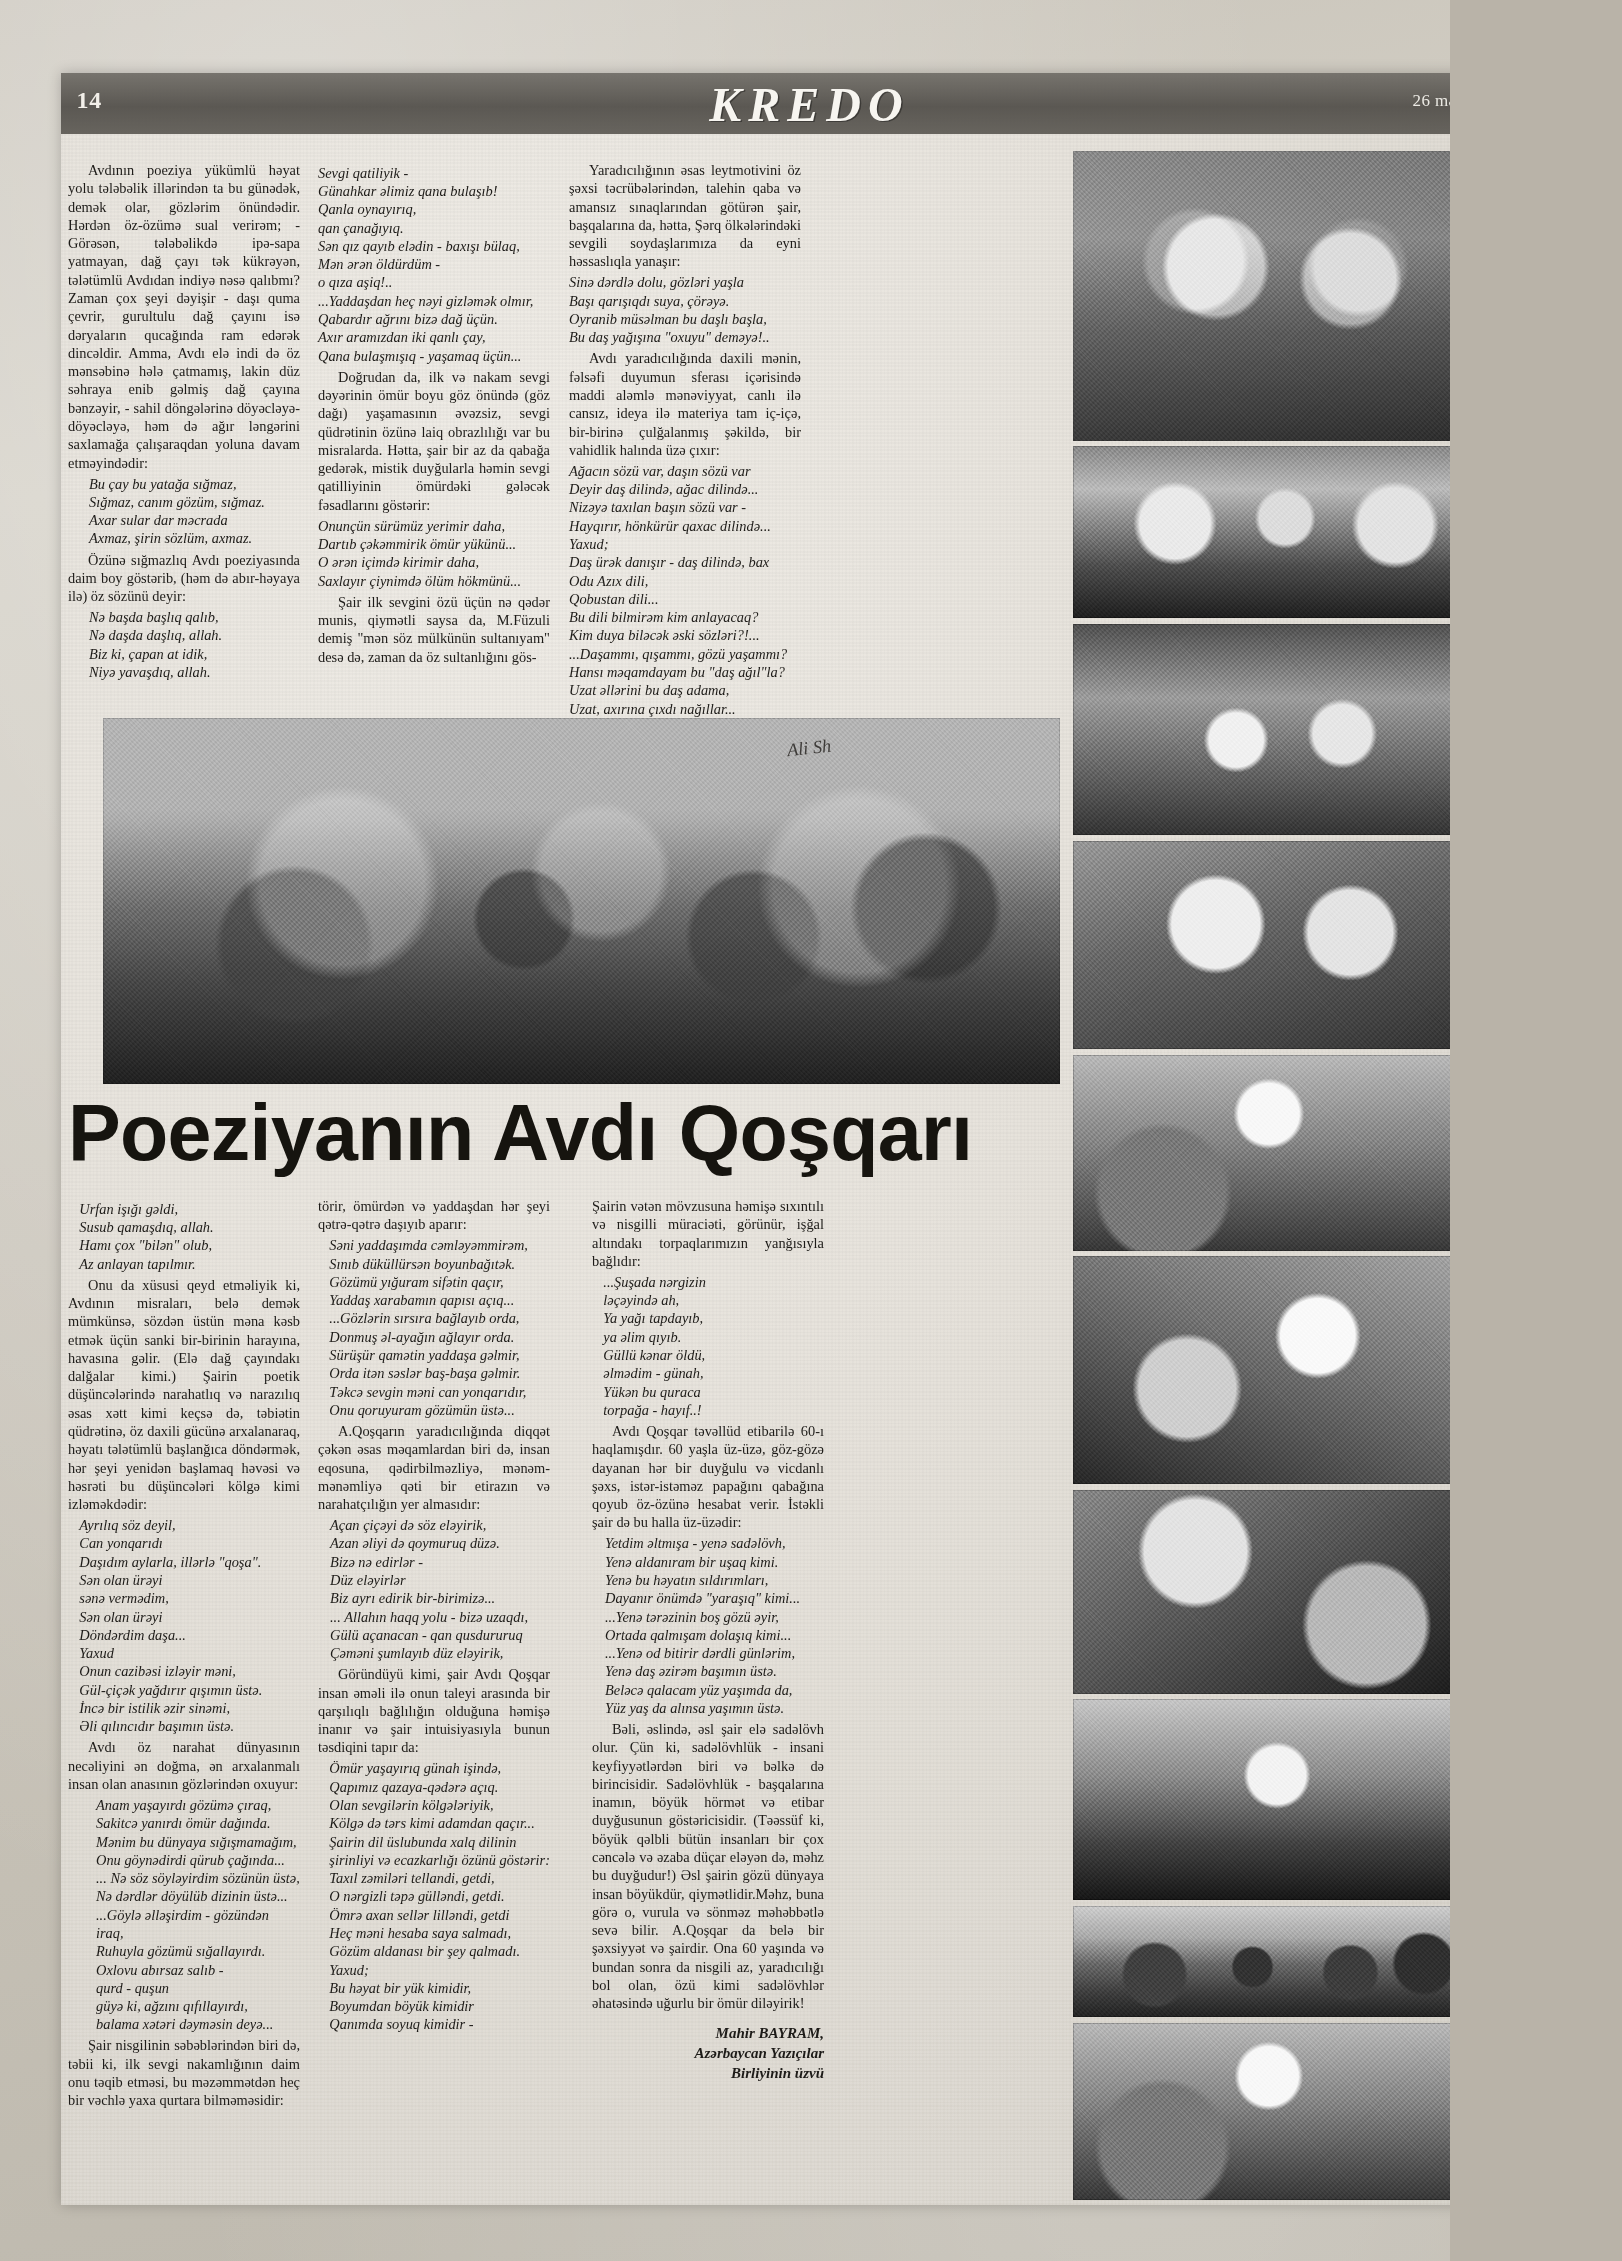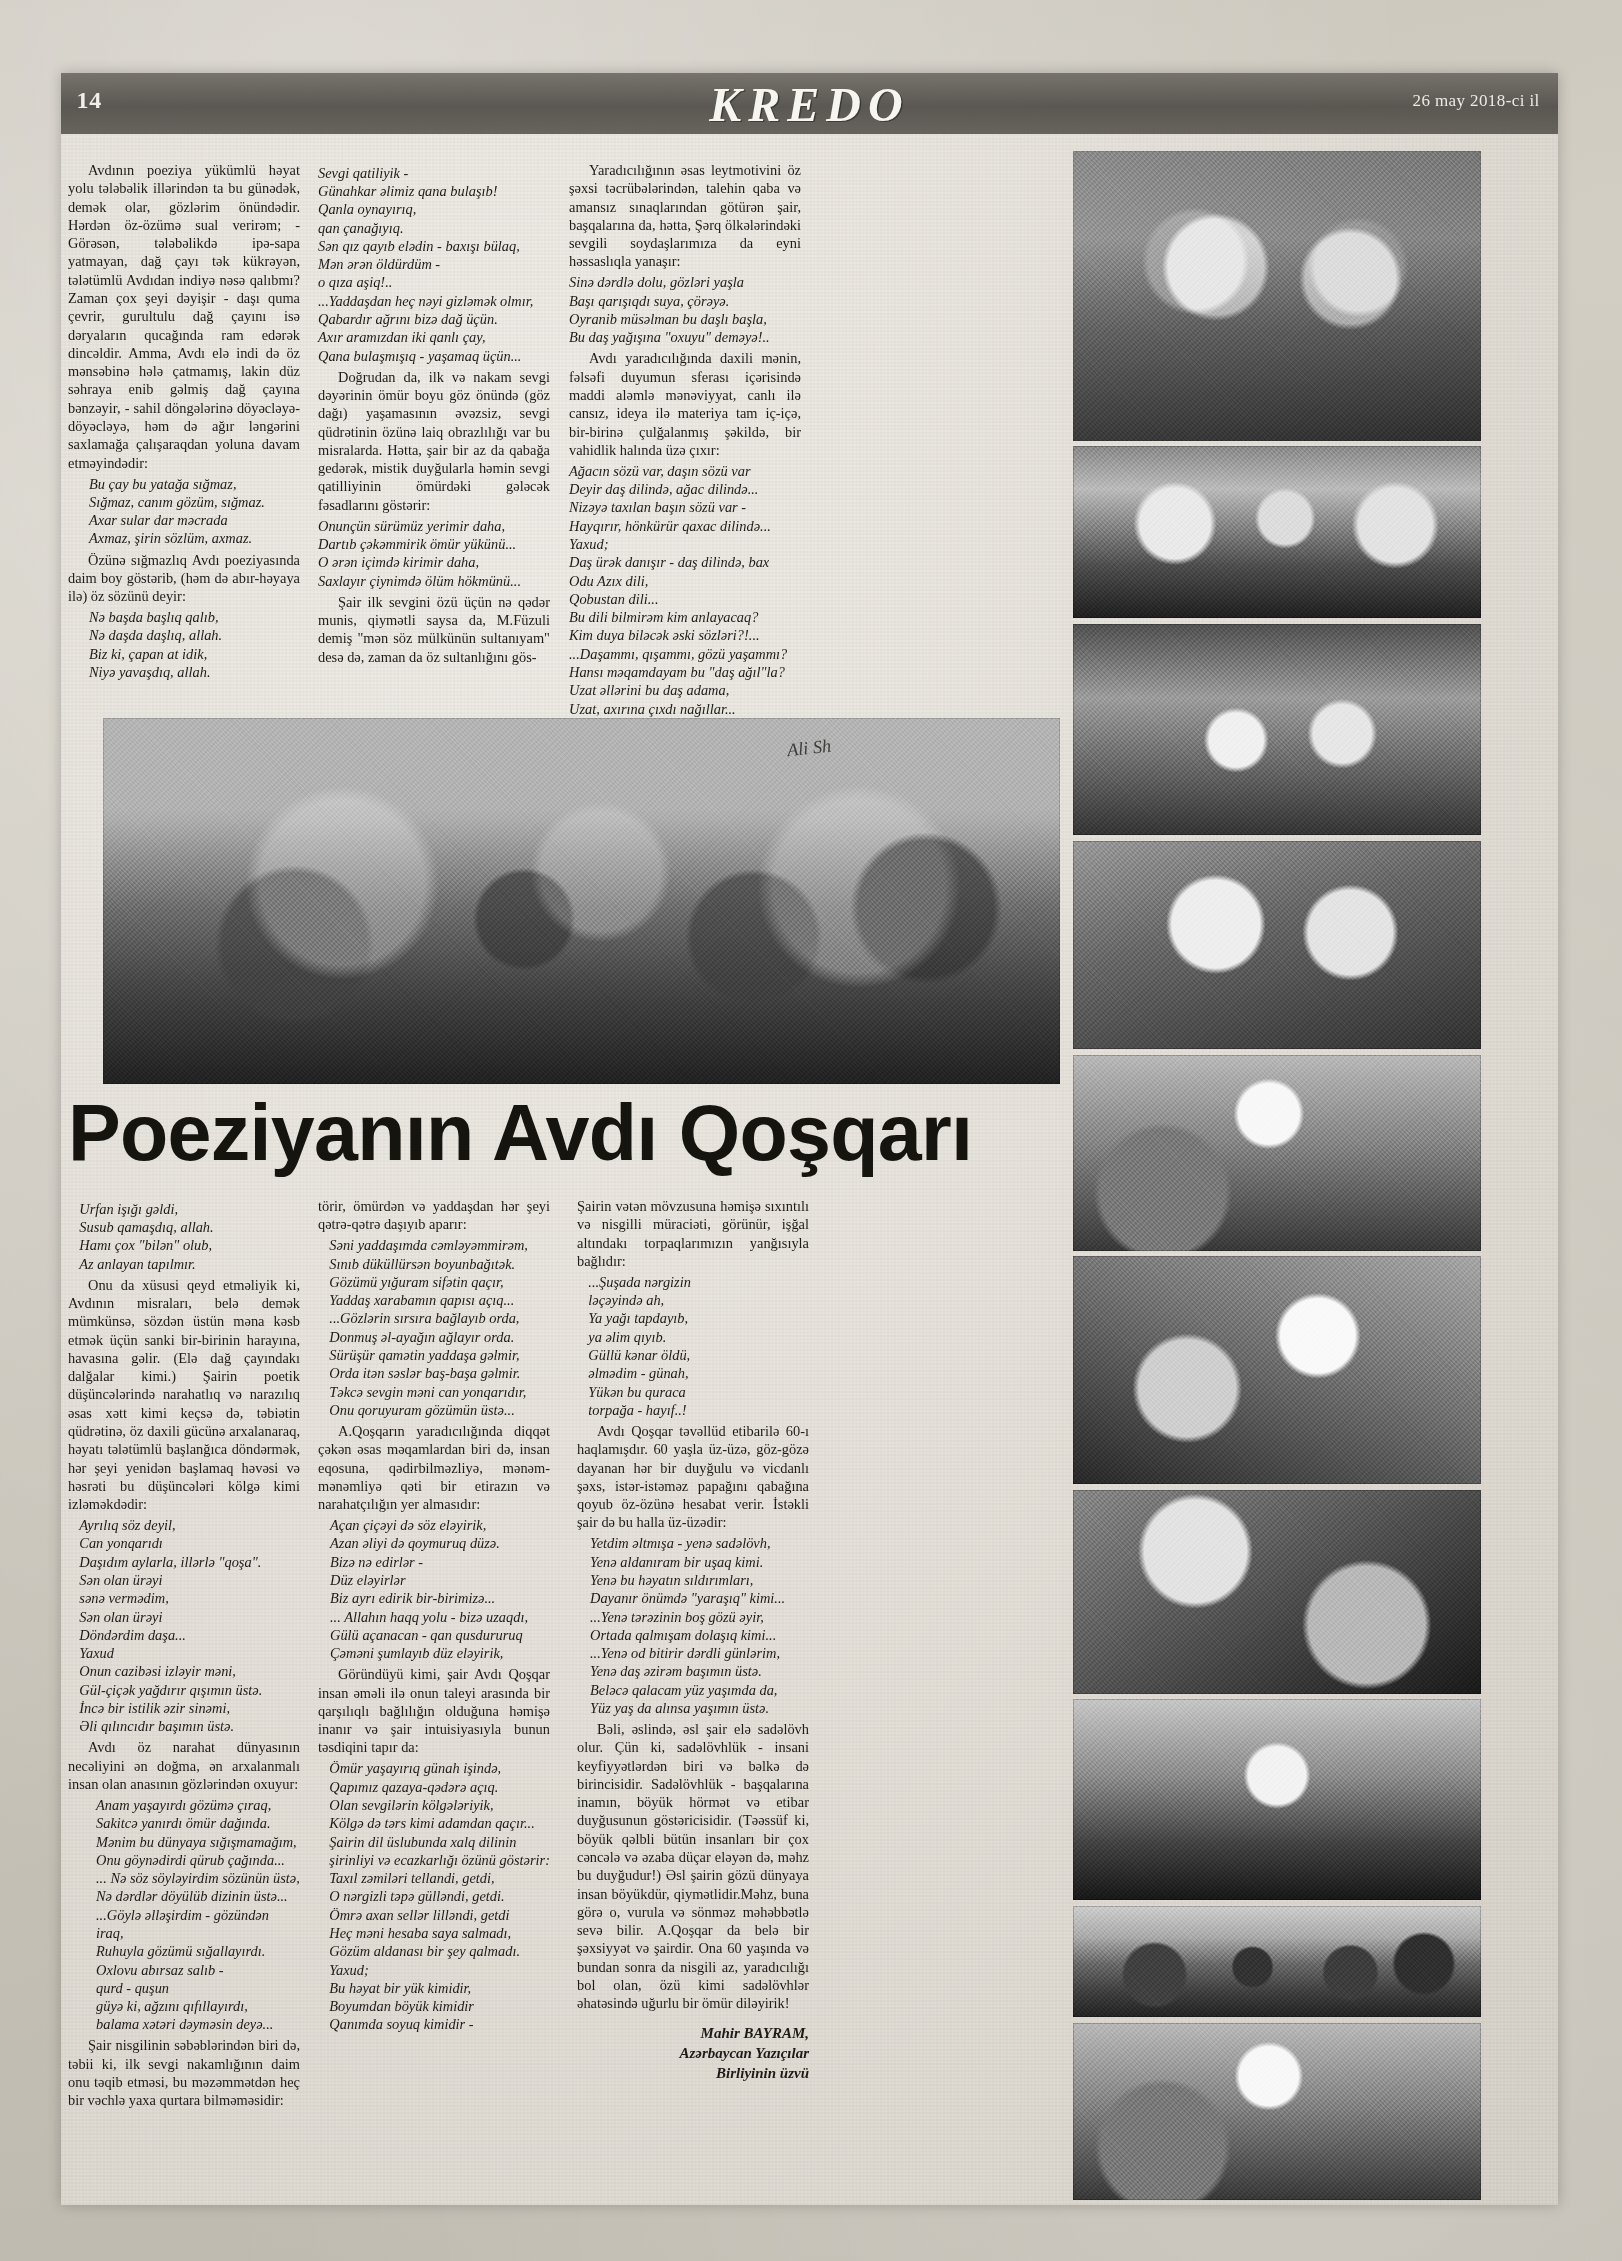--- a/index.html
+++ b/index.html
@@ -4,21 +4,21 @@
 <style>
   html, body { margin:0; padding:0; }
   body {
     width:1622px; height:2261px;
     background:#b9b3a8;
     font-family:"Liberation Serif", serif;
     -webkit-font-smoothing:none;
   }
   .page {
     position:relative;
-    width:1622px; height:2261px;
+    width:1450px; height:2261px;
     background:
       radial-gradient(ellipse at 20% 10%, rgba(255,255,255,0.35), rgba(255,255,255,0) 60%),
       radial-gradient(ellipse at 80% 85%, rgba(255,255,255,0.25), rgba(255,255,255,0) 60%),
       linear-gradient(170deg,#c9c4ba 0%, #d2cec4 20%, #cbc6bc 50%, #c4bfb4 75%, #bdb8ad 100%);
     overflow:hidden;
   }
   
   .sheet {
     position:absolute;
     left:61px; top:73px; width:1497px; height:2132px;
@@ -392,21 +392,21 @@
       <div>Ömrə axan sellər lilləndi, getdi</div>
       <div>Heç məni hesaba saya salmadı,</div>
       <div>Gözüm aldanası bir şey qalmadı.</div>
       <div>Yaxud;</div>
       <div>Bu həyat bir yük kimidir,</div>
       <div>Boyumdan böyük kimidir</div>
       <div>Qanımda soyuq kimidir -</div>
     </div>
   </div>
 
-  <div class="col tight" style="left:577px; top:1197px; width:232px;">
+  <div class="col tight" style="left:592px; top:1197px; width:232px;">
     <p class="noind">Şairin vətən mövzusuna həmişə sıxıntılı və nisgilli müraciəti, görünür, işğal altındakı torpaqlarımızın yanğısıyla bağlıdır:</p>
     <div class="verse" style="margin-left:11.3px">
       <div>...Şuşada nərgizin</div>
       <div>ləçəyində ah,</div>
       <div>Ya yağı tapdayıb,</div>
       <div>ya əlim qıyıb.</div>
       <div>Güllü kənar öldü,</div>
       <div>əlmədim - günah,</div>
       <div>Yükən bu quraca</div>
       <div>torpağa - hayıf..!</div>

